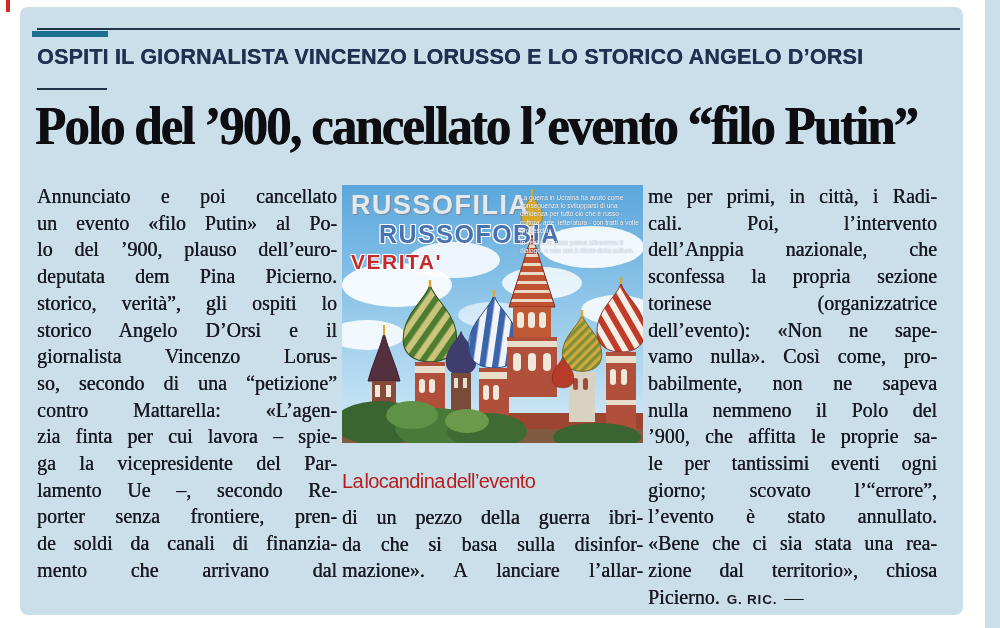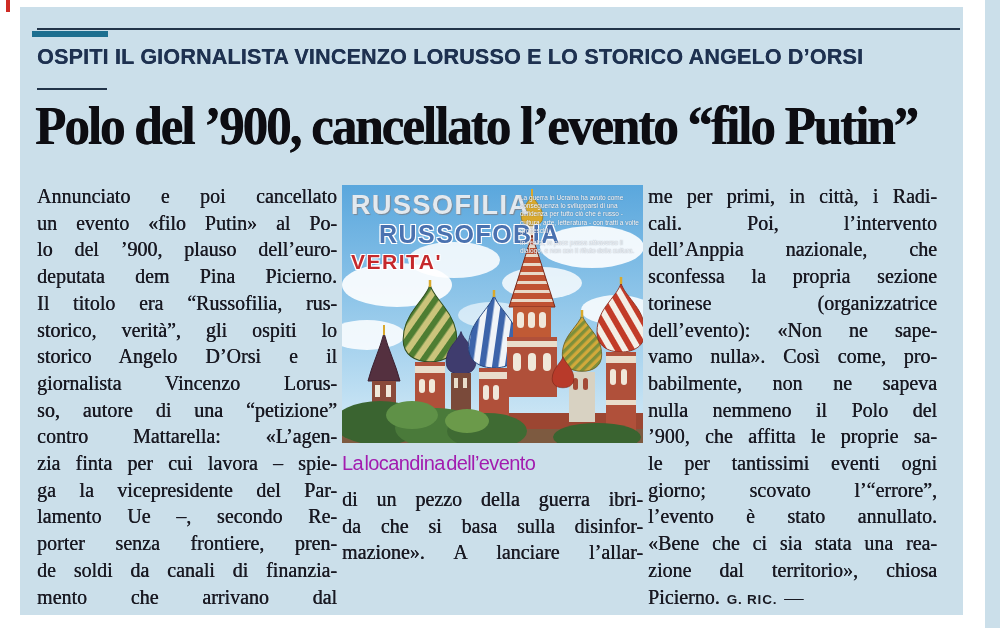--- a/index.html
+++ b/index.html
@@ -1,20 +1,20 @@
 <!DOCTYPE html>
 <html><head>
 <meta charset="utf-8">
 <style>
   html,body{margin:0;padding:0;background:#fff;}
   .page{position:relative;width:1000px;height:628px;background:#ffffff;overflow:hidden;
         font-family:"Liberation Serif",serif;}
   .red-mark{position:absolute;left:6px;top:0;width:4px;height:12px;background:#cf2b24;}
   .right-strip{position:absolute;left:985px;top:0;width:15px;height:628px;background:#cbdfea;}
-  .article-panel{position:absolute;left:20px;top:7px;width:943px;height:608px;background:#cbdfea;}
+  .article-panel{position:absolute;left:20px;top:7px;width:943px;height:608px;background:#cbdfea;border-radius:8px;}
   .top-rule{position:absolute;left:17px;top:21px;width:923px;height:2px;background:#223449;}
   .teal-bar{position:absolute;left:12px;top:24px;width:76px;height:6px;background:#1d6f90;}
   .kicker{position:absolute;left:17px;top:38px;margin:0;width:912px;
           font-family:"Liberation Sans",sans-serif;font-weight:700;font-size:21.5px;
           letter-spacing:.2px;color:#1e3150;text-shadow:.3px 0 0 #1e3150;white-space:nowrap;}
   .kicker-underline{position:absolute;left:17px;top:81px;width:70px;height:2px;background:#223449;}
   .headline{position:absolute;left:15px;top:88px;margin:0;width:925px;
             font-family:"Liberation Serif",serif;font-weight:700;font-size:51px;
             letter-spacing:-2px;color:#0d0d12;text-shadow:.6px 0 0 #0d0d12;
             transform:scaleY(1.06);transform-origin:left top;white-space:nowrap;}
@@ -33,22 +33,22 @@
   .pt1{top:7px;font-size:27px;color:rgba(232,238,243,.95);
        text-shadow:1px 1px 1px #7b8794,-0.5px -0.5px 0 #9aa6b2;}
   .pt2{top:37px;font-size:25px;color:#4a72b0;
        text-shadow:1px 1px 0 #fff,-1px -1px 0 #fff,1px -1px 0 #fff,-1px 1px 0 #fff;margin-left:28px;}
   .pt3{top:66px;font-size:21px;color:#c5292c;
        text-shadow:1px 1px 0 #fff,-1px -1px 0 #fff,1px -1px 0 #fff,-1px 1px 0 #fff;}
   .poster-blurb{position:absolute;top:9px;right:3px;width:120px;
                 font-family:"Liberation Sans",sans-serif;font-size:6.5px;line-height:8.2px;
                 color:#ffffff;text-shadow:0 0 1px rgba(40,60,90,.7);}
   .poster-blurb p{margin:0 0 4px 0;}
-  figcaption{margin-top:8px;font-family:"Liberation Sans",sans-serif;font-size:20px;
-             line-height:24px;color:#a21caf;letter-spacing:-.6px;word-spacing:-3.5px;}
+  figcaption{margin-top:26px;font-family:"Liberation Sans",sans-serif;font-size:20px;
+             line-height:24px;color:#b91c1c;letter-spacing:-.6px;word-spacing:-3.5px;}
   .col2text{margin-top:11px;}
   .sigline{display:flex;align-items:baseline;line-height:26.7px;white-space:nowrap;}
   .sig-serif{font-size:20px;color:#191922;text-shadow:.35px 0 0 #191922;}
   .sig-byline{font-family:"Liberation Sans",sans-serif;font-weight:700;font-size:13.5px;
               color:#191922;letter-spacing:.8px;margin-left:7px;}
   .sig-dash{font-size:19px;color:#191922;margin-left:7px;text-shadow:.35px 0 0 #191922;}
 </style>
 </head>
 <body>
 
@@ -65,25 +65,24 @@
 
     <h1 class="headline">Polo del ’900, cancellato l’evento “filo Putin”</h1>
 
     <div class="columns">
 
       <div class="col">
           <div class="tline">Annunciato e poi cancellato</div>
           <div class="tline">un evento «filo Putin» al Po-</div>
           <div class="tline">lo del ’900, plauso dell’euro-</div>
           <div class="tline">deputata dem Pina Picierno.</div>
-          <div class="tline">Il titolo era “Russofilia, rus-</div>
           <div class="tline">storico, verità”, gli ospiti lo</div>
           <div class="tline">storico Angelo D’Orsi e il</div>
           <div class="tline">giornalista Vincenzo Lorus-</div>
-          <div class="tline">so, autore di una “petizione”</div>
+          <div class="tline">so, secondo di una “petizione”</div>
           <div class="tline">contro Mattarella: «L’agen-</div>
           <div class="tline">zia finta per cui lavora – spie-</div>
           <div class="tline">ga la vicepresidente del Par-</div>
           <div class="tline">lamento Ue –, secondo Re-</div>
           <div class="tline">porter senza frontiere, pren-</div>
           <div class="tline">de soldi da canali di finanzia-</div>
           <div class="tline">mento che arrivano dal</div>
         </div>
 
       <div class="col">

